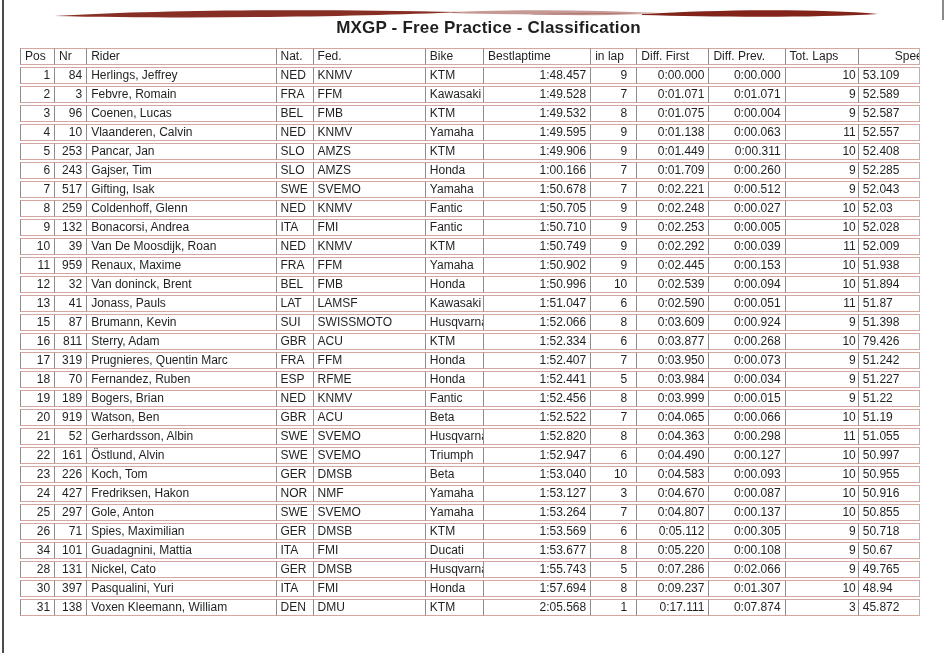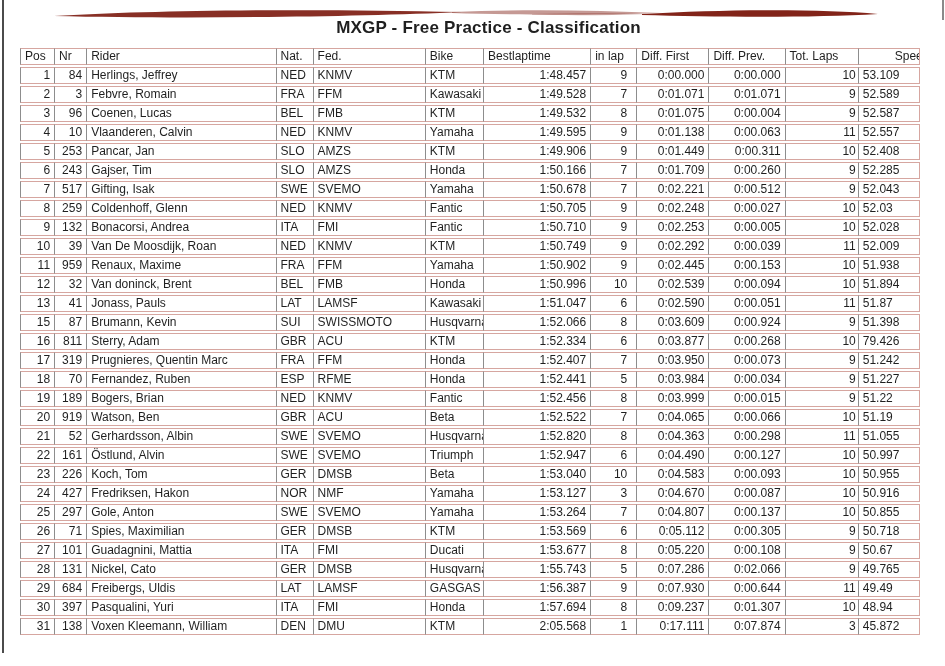--- a/index.html
+++ b/index.html
@@ -167,21 +167,21 @@
         <td class="a-right pad-narrow">10</td>
         <td class="a-left">52.408</td>
       </tr>
       <tr>
         <td class="a-right">6</td>
         <td class="a-right">243</td>
         <td class="a-left">Gajser, Tim</td>
         <td class="a-left">SLO</td>
         <td class="a-left">AMZS</td>
         <td class="a-left">Honda</td>
-        <td class="a-right">1:50.166</td>
+        <td class="a-right">1:00.166</td>
         <td class="a-right pad-wide">7</td>
         <td class="a-right">0:01.709</td>
         <td class="a-right">0:00.260</td>
         <td class="a-right pad-narrow">9</td>
         <td class="a-left">52.285</td>
       </tr>
       <tr>
         <td class="a-right">7</td>
         <td class="a-right">517</td>
         <td class="a-left">Gifting, Isak</td>
@@ -441,21 +441,21 @@
         <td class="a-left">DMSB</td>
         <td class="a-left">KTM</td>
         <td class="a-right">1:53.569</td>
         <td class="a-right pad-wide">6</td>
         <td class="a-right">0:05.112</td>
         <td class="a-right">0:00.305</td>
         <td class="a-right pad-narrow">9</td>
         <td class="a-left">50.718</td>
       </tr>
       <tr>
-        <td class="a-right">27</td>
+        <td class="a-right">34</td>
         <td class="a-right">101</td>
         <td class="a-left">Guadagnini, Mattia</td>
         <td class="a-left">ITA</td>
         <td class="a-left">FMI</td>
         <td class="a-left">Ducati</td>
         <td class="a-right">1:53.677</td>
         <td class="a-right pad-wide">8</td>
         <td class="a-right">0:05.220</td>
         <td class="a-right">0:00.108</td>
         <td class="a-right pad-narrow">9</td>
@@ -469,34 +469,20 @@
         <td class="a-left">DMSB</td>
         <td class="a-left">Husqvarna</td>
         <td class="a-right">1:55.743</td>
         <td class="a-right pad-wide">5</td>
         <td class="a-right">0:07.286</td>
         <td class="a-right">0:02.066</td>
         <td class="a-right pad-narrow">9</td>
         <td class="a-left">49.765</td>
       </tr>
       <tr>
-        <td class="a-right">29</td>
-        <td class="a-right">684</td>
-        <td class="a-left">Freibergs, Uldis</td>
-        <td class="a-left">LAT</td>
-        <td class="a-left">LAMSF</td>
-        <td class="a-left">GASGAS</td>
-        <td class="a-right">1:56.387</td>
-        <td class="a-right pad-wide">9</td>
-        <td class="a-right">0:07.930</td>
-        <td class="a-right">0:00.644</td>
-        <td class="a-right pad-narrow">11</td>
-        <td class="a-left">49.49</td>
-      </tr>
-      <tr>
         <td class="a-right">30</td>
         <td class="a-right">397</td>
         <td class="a-left">Pasqualini, Yuri</td>
         <td class="a-left">ITA</td>
         <td class="a-left">FMI</td>
         <td class="a-left">Honda</td>
         <td class="a-right">1:57.694</td>
         <td class="a-right pad-wide">8</td>
         <td class="a-right">0:09.237</td>
         <td class="a-right">0:01.307</td>

